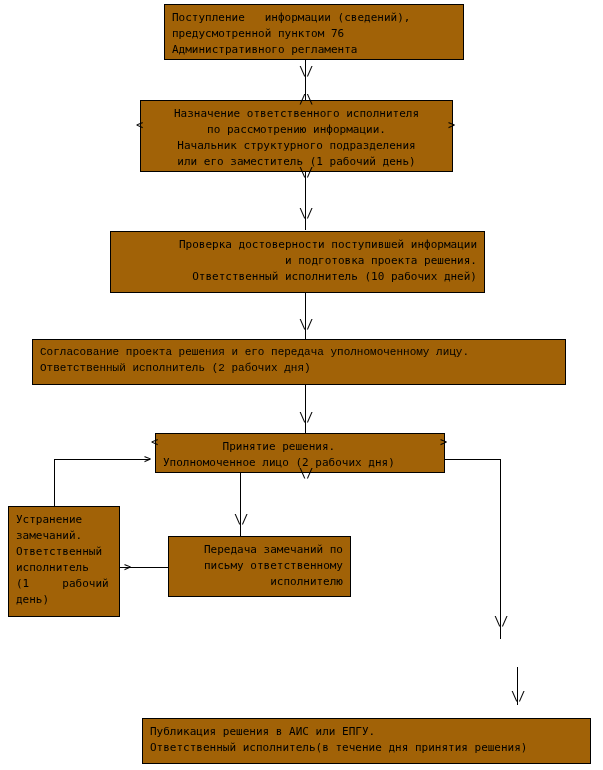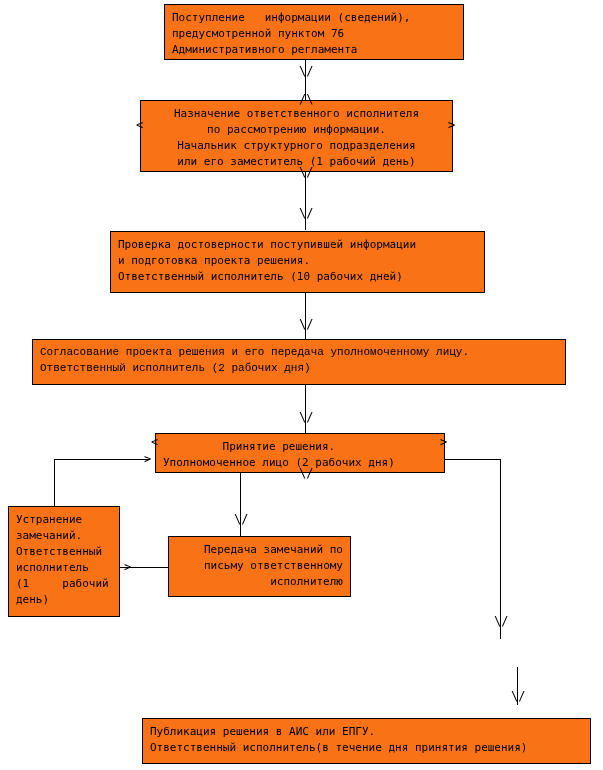--- a/index.html
+++ b/index.html
@@ -14,21 +14,21 @@
   }
   #canvas {
     position: relative;
     width: 603px;
     height: 770px;
     overflow: hidden;
   }
   .node {
     position: absolute;
     border: 1px solid #000000;
-    background: #f97316;
+    background: #a16207;
     box-sizing: border-box;
     padding: 5px 7px;
     line-height: 1.45;
     white-space: pre;
     font-family: "DejaVu Sans Mono", monospace;
     font-size: 11px;
     color: #000000;
     z-index: 2;
   }
   .vline {
@@ -68,21 +68,21 @@
 или его заместитель (1 рабочий день)</div>
 
   <div class="arrowglyph" style="left:136px; top:119px;">&lt;</div>
   <div class="arrowglyph" style="left:448px; top:119px;">&gt;</div>
   <div class="arrowglyph" style="left:299px; top:93px;">/\</div>
   <div class="arrowglyph" style="left:299px; top:166px;">\/</div>
 
   <div class="vline" style="left:305px; top:172px; height:58px;"></div>
   <div class="arrowglyph" style="left:299px; top:207px;">\/</div>
 
-  <div class="node" style="left:110px; top:231px; width:375px; height:62px; text-align:left;">Проверка достоверности поступившей информации
+  <div class="node" style="left:110px; top:231px; width:375px; height:62px; text-align:right;">Проверка достоверности поступившей информации
 и подготовка проекта решения.
 Ответственный исполнитель (10 рабочих дней)</div>
 
   <div class="vline" style="left:305px; top:293px; height:46px;"></div>
   <div class="arrowglyph" style="left:299px; top:318px;">\/</div>
 
   <div class="node" style="left:32px; top:339px; width:534px; height:46px; text-align:left;font-family:Liberation Mono, monospace;">Согласование проекта решения и его передача уполномоченному лицу.
 Ответственный исполнитель (2 рабочих дня)</div>
 
   <div class="vline" style="left:305px; top:385px; height:48px;"></div>

